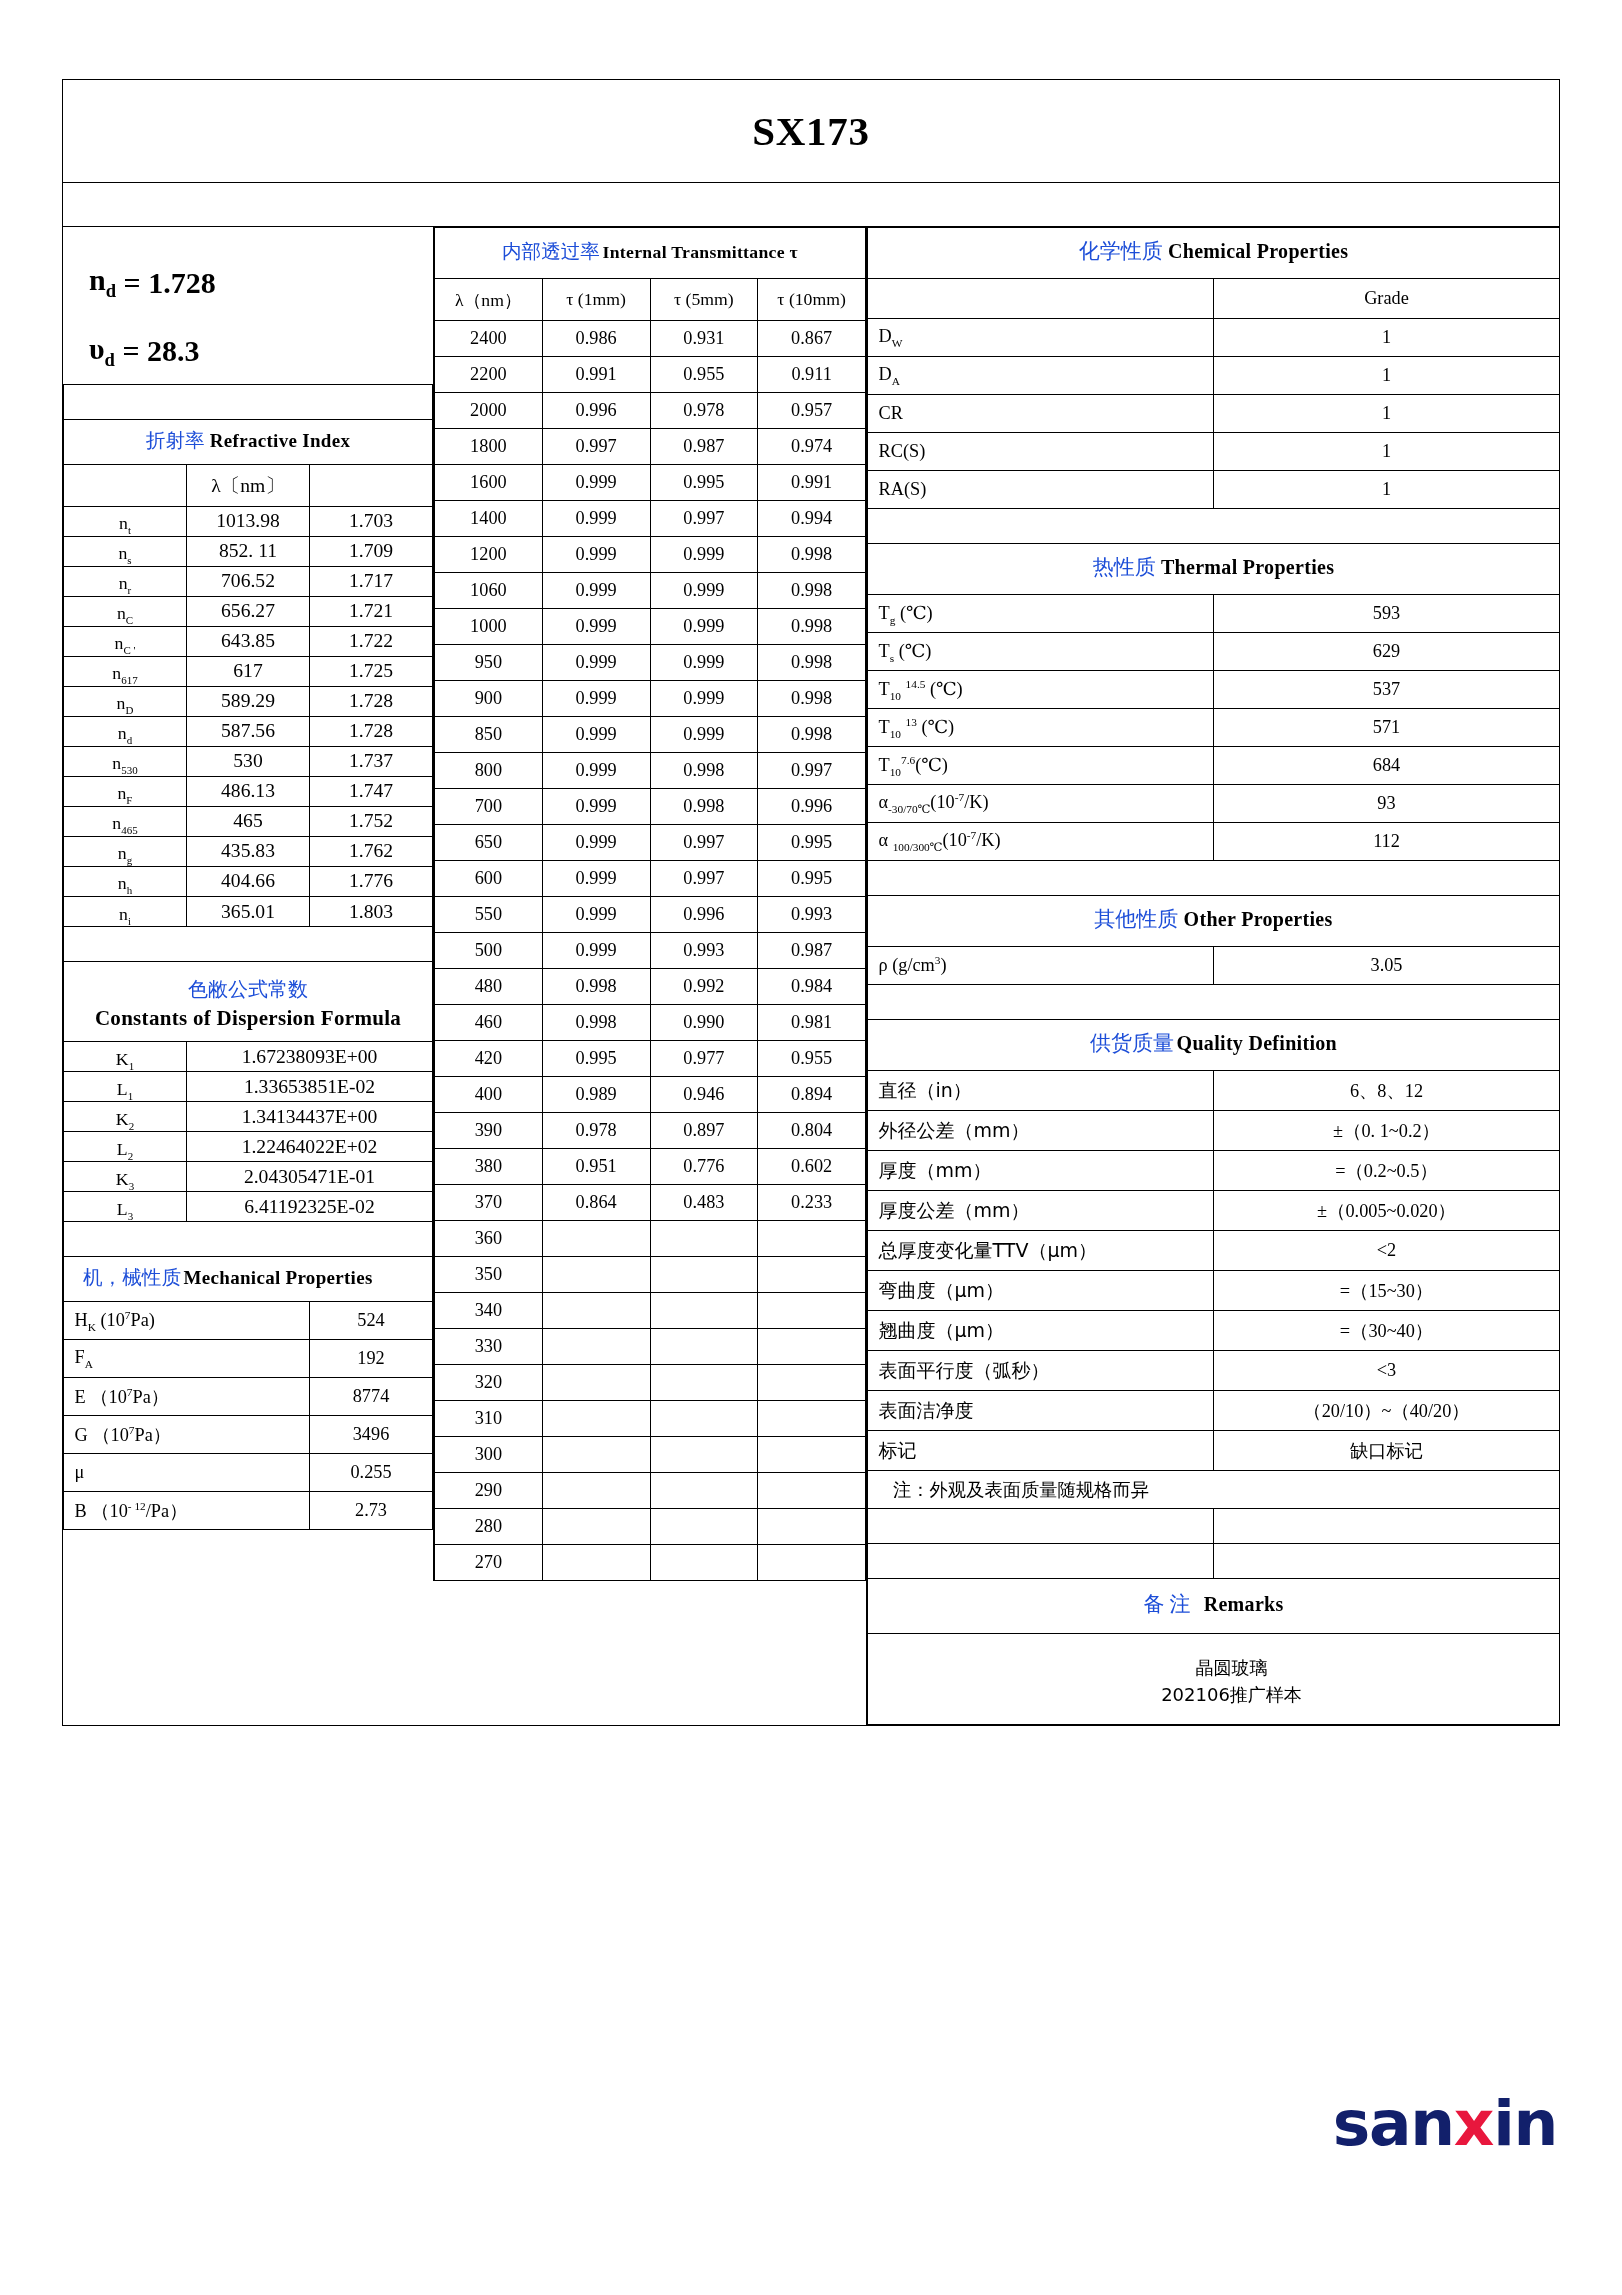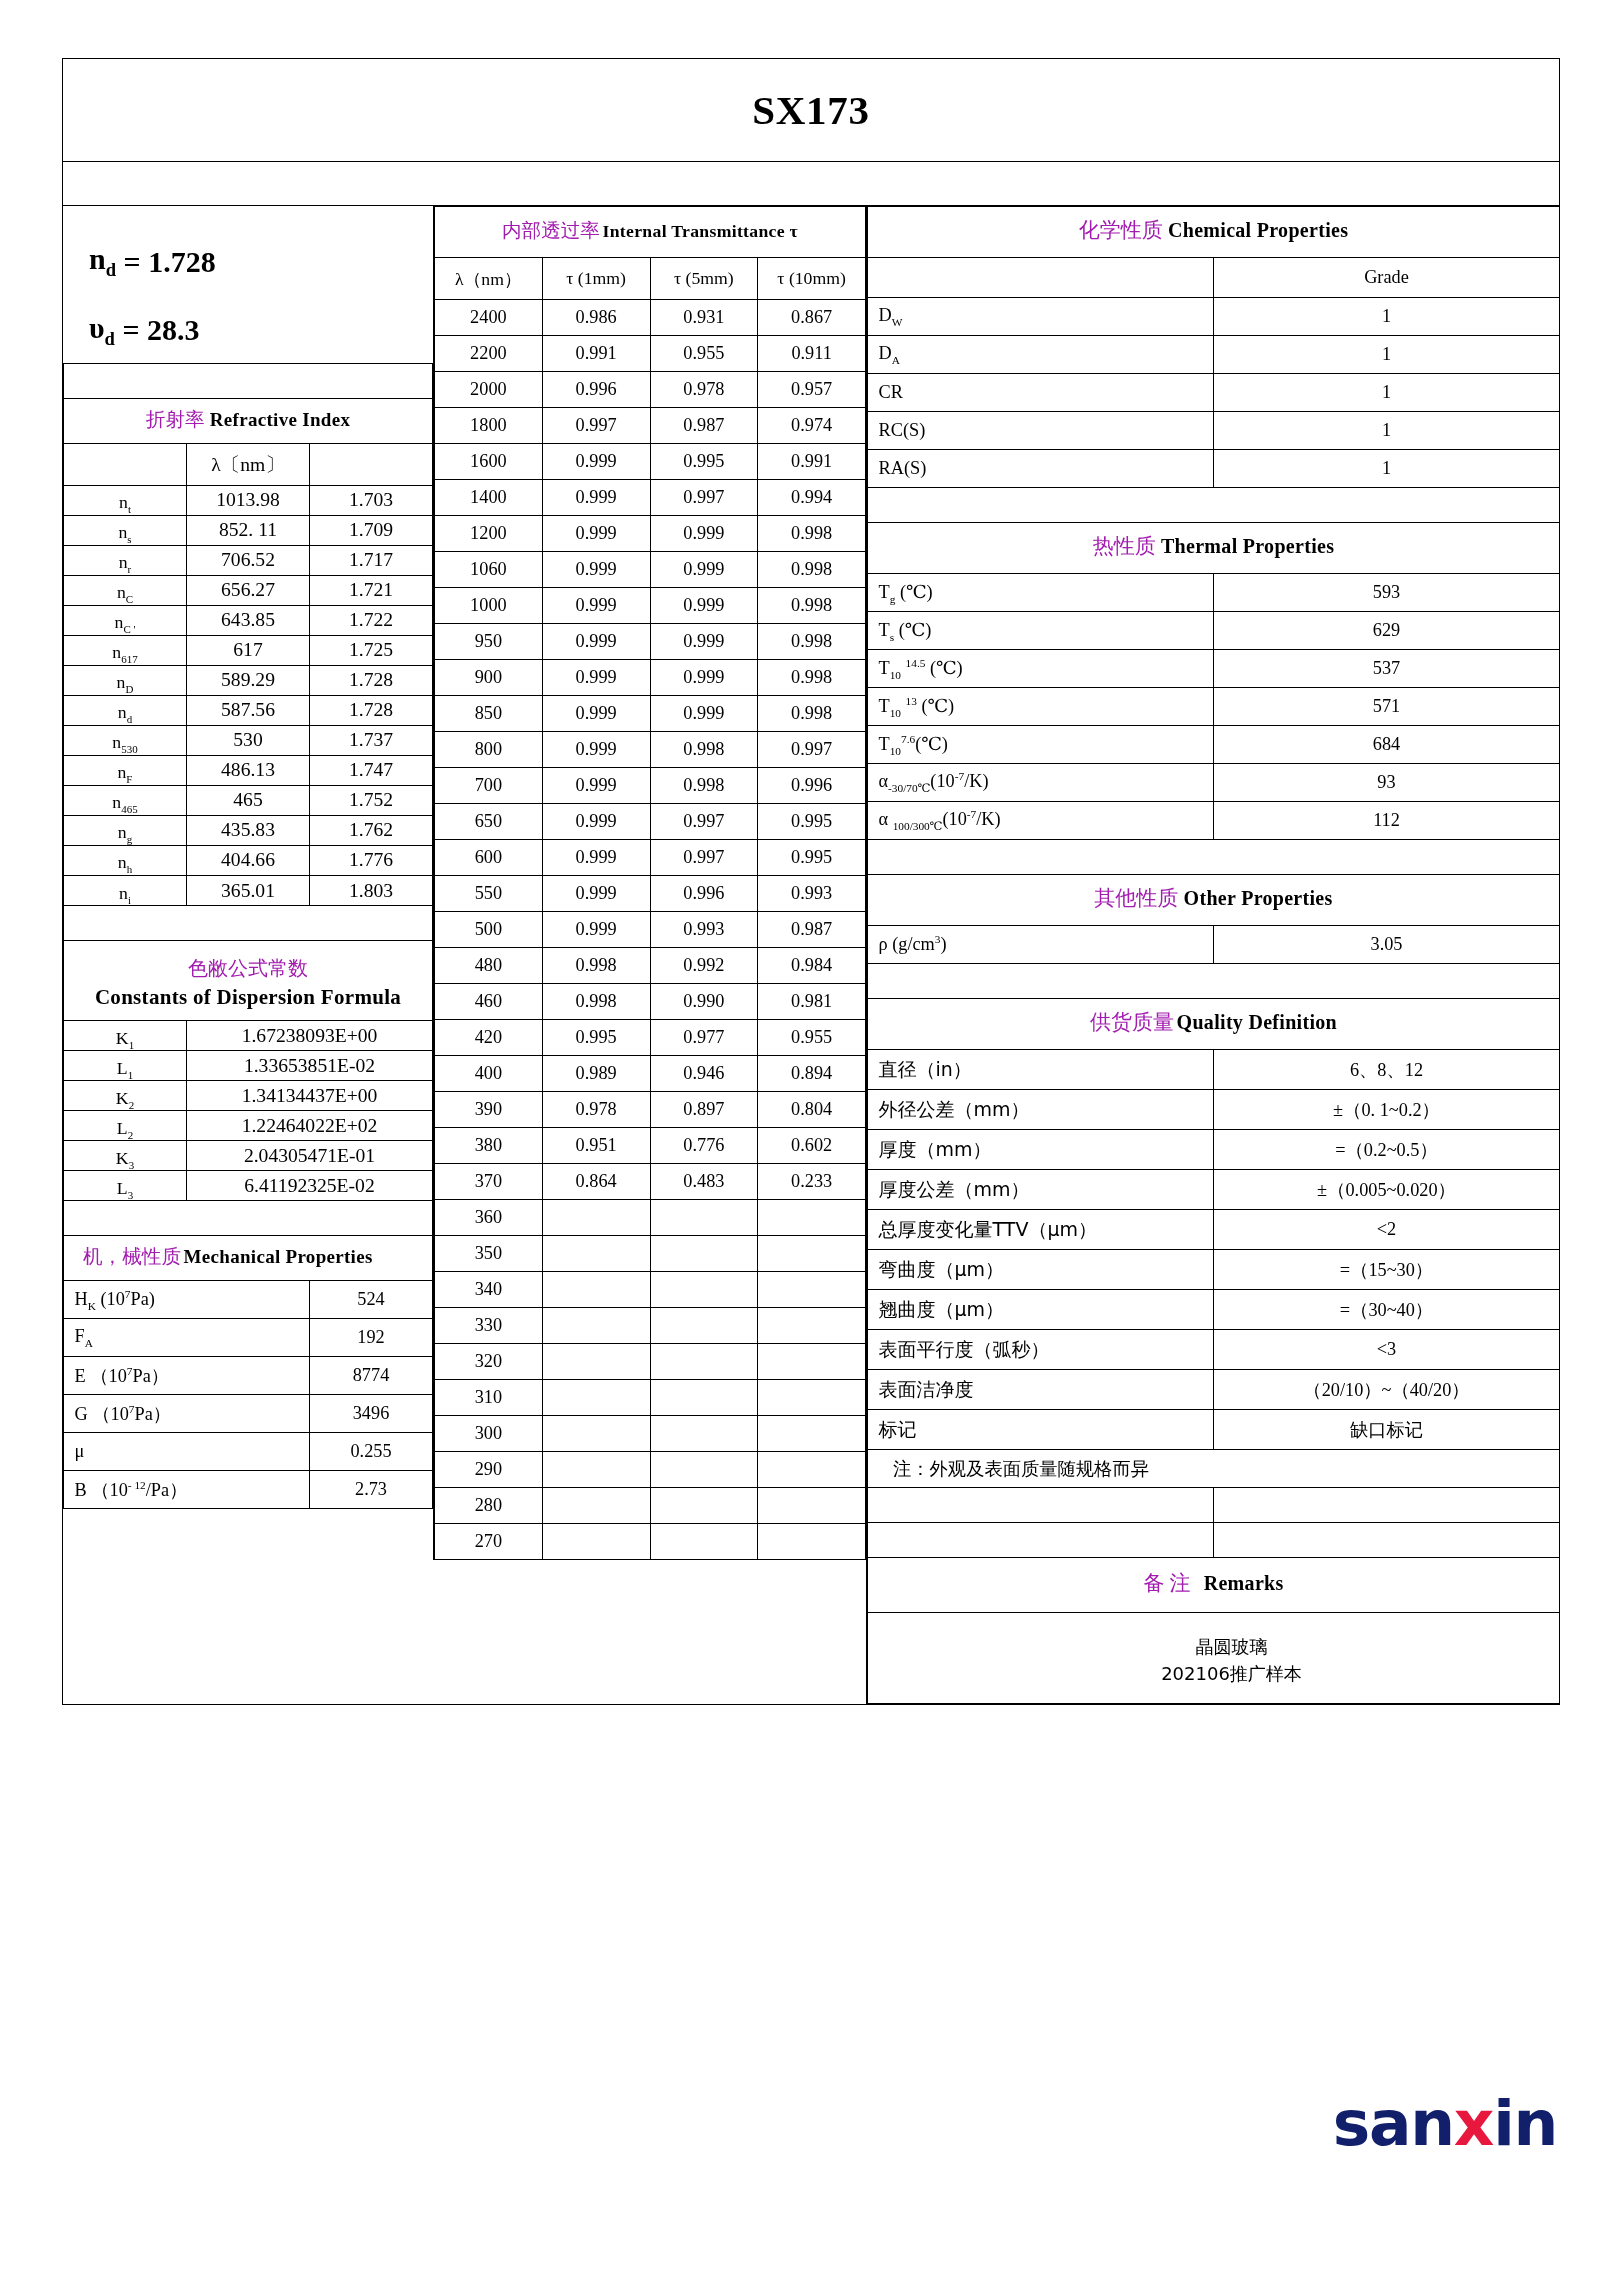--- a/index.html
+++ b/index.html
@@ -11,21 +11,21 @@
     width: 1622px;
     height: 2295px;
     font-family: "Liberation Serif", "DejaVu Serif", serif;
     color: #000000;
     position: relative;
     overflow: hidden;
   }
   .page {
     position: absolute;
     left: 62px;
-    top: 58px;
+    top: 79px;
     width: 1498px;
   }
 
   
   table {
     border-collapse: collapse;
     width: 100%;
     table-layout: fixed;
   }
   td, th {
@@ -67,21 +67,21 @@
   .col-right  { width: 693px; flex: none; border-left: 1.3px solid #000; }
 
   
   .sec-head {
     text-align: center;
     height: 41px;
     line-height: 41px;
     white-space: nowrap;
   }
   .cn {
-    color: #a21caf;
+    color: #1d4ed8;
     font-family: "DejaVu Sans", "Liberation Sans", sans-serif;
     font-size: 19.6px;
   }
   .en {
     color: #000;
     font-weight: bold;
     font-size: 19px;
     letter-spacing: 0.3px;
   }
   .sec-head.big .cn { font-size: 21px; }

